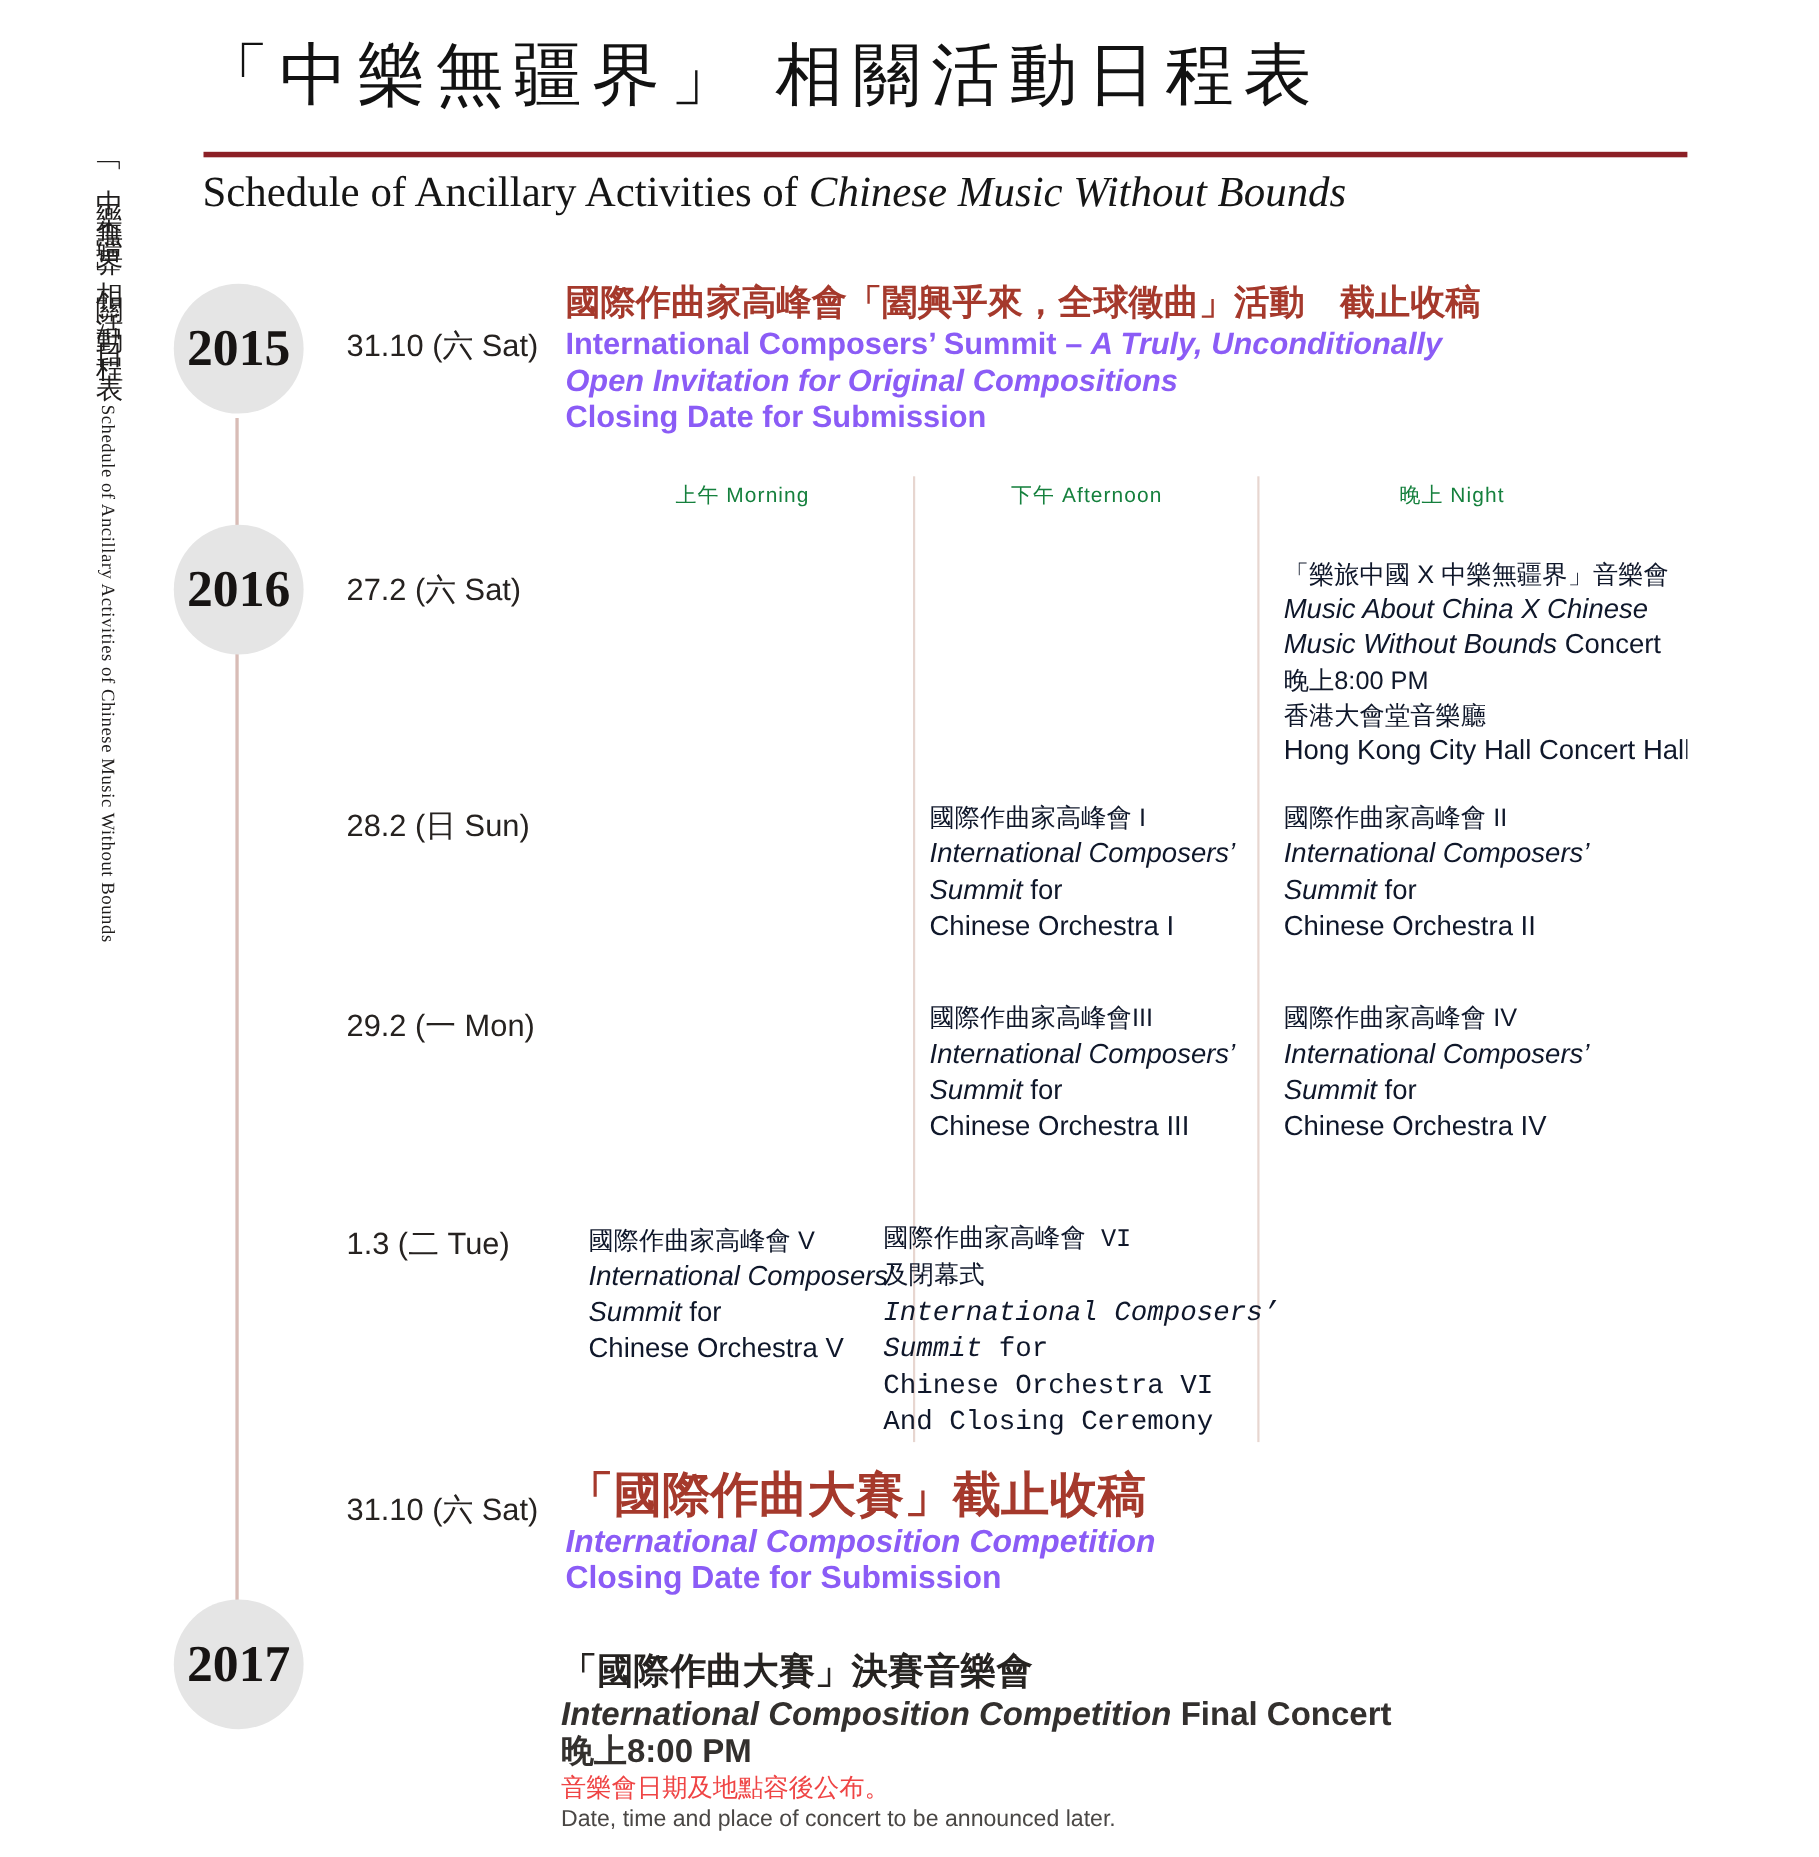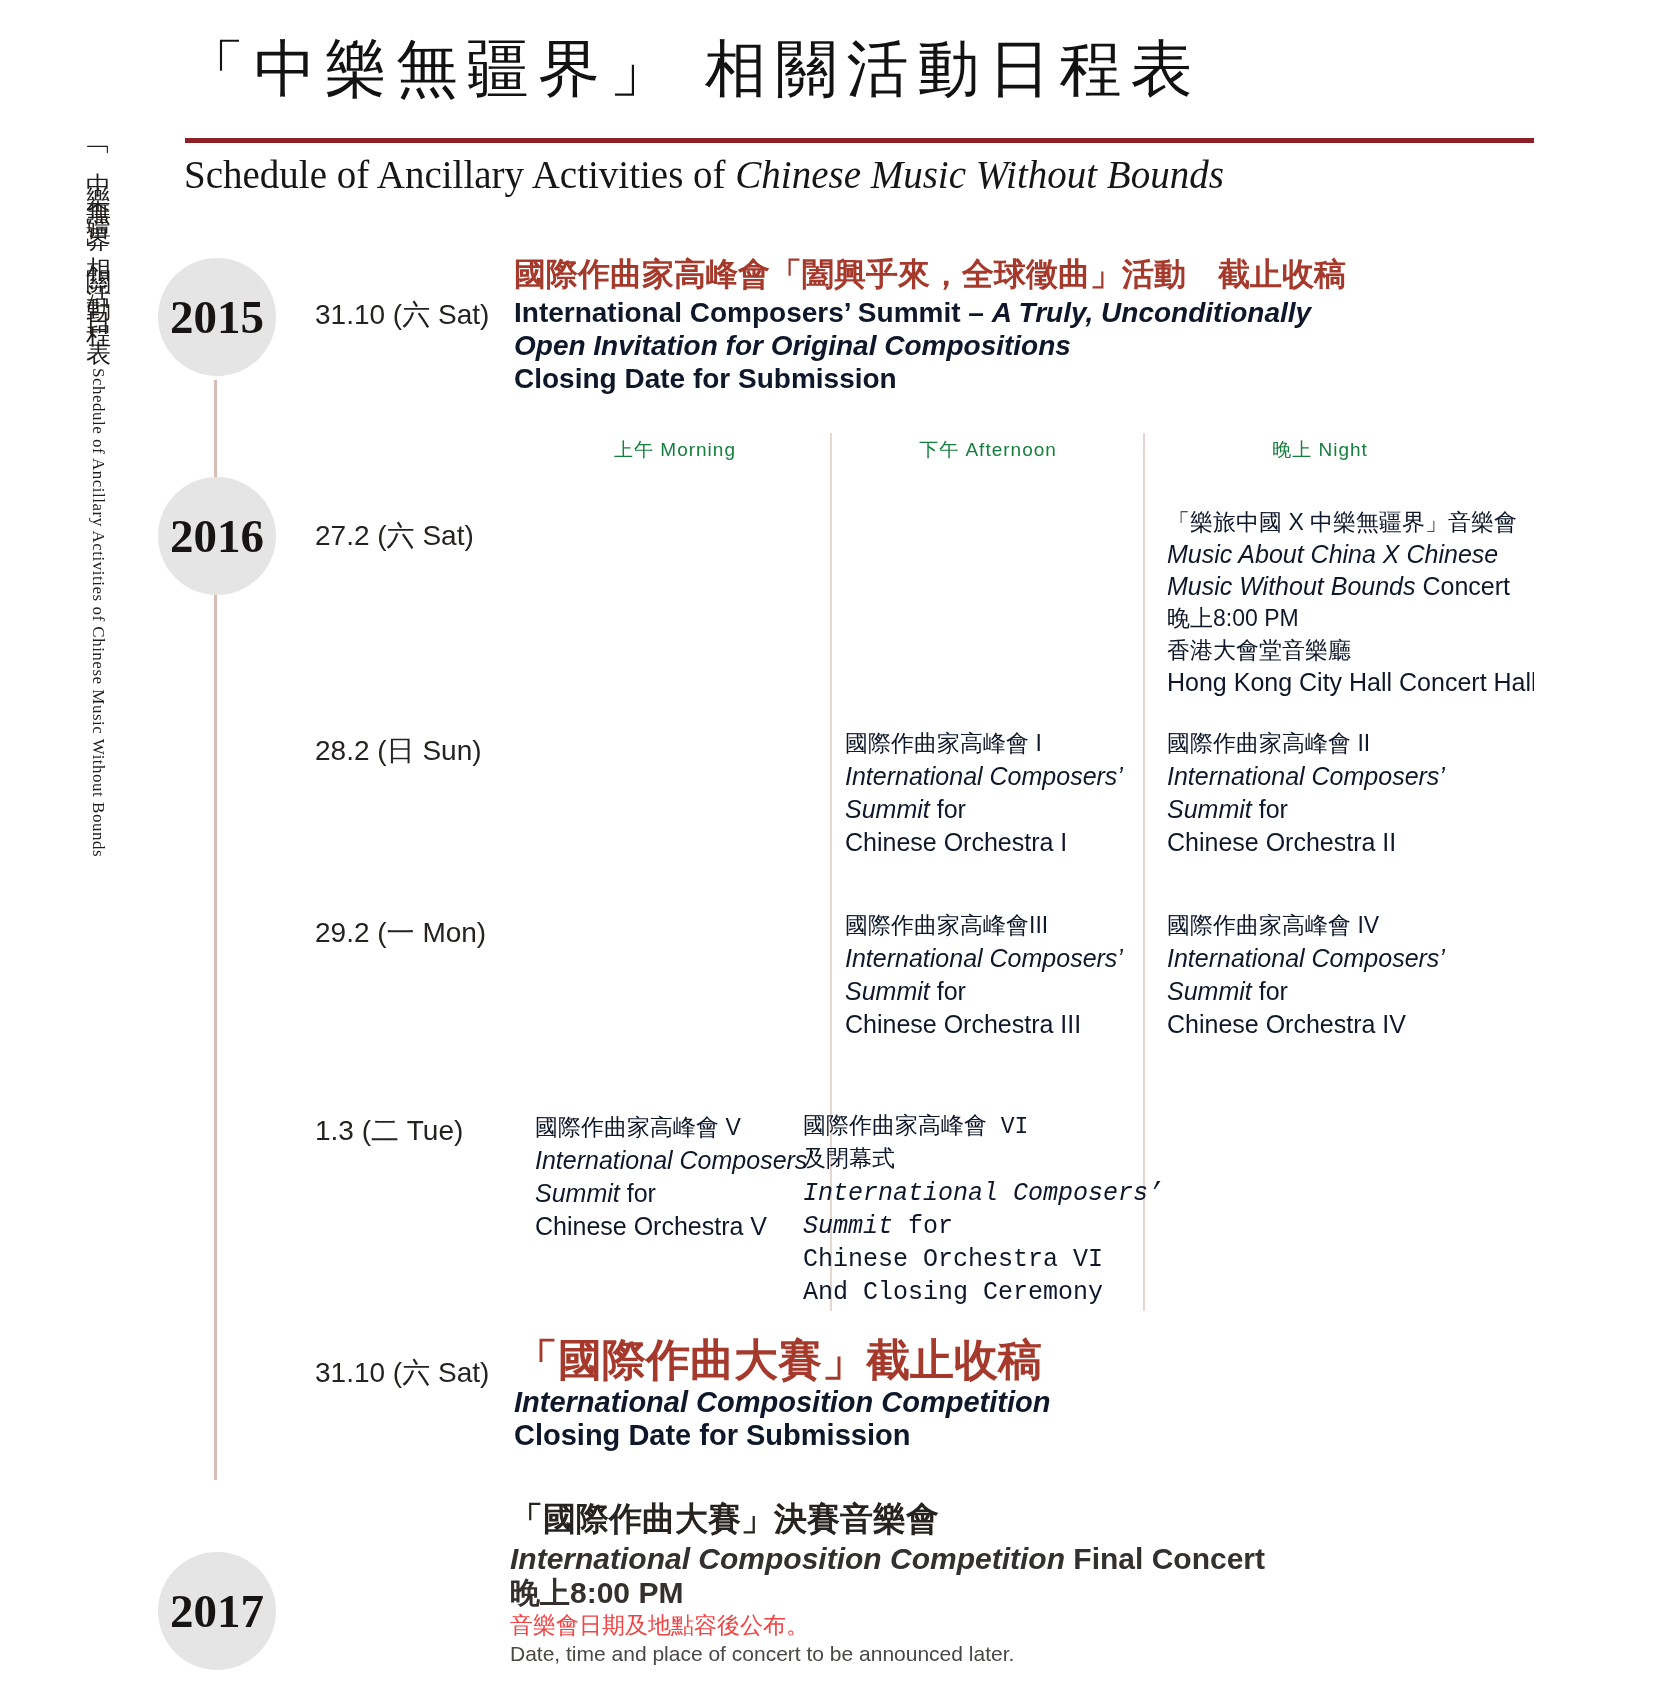--- a/index.html
+++ b/index.html
@@ -51,21 +51,21 @@
     position:absolute;left:315px;font-size:28px;line-height:34px;
     color:#262220;font-weight:500;white-space:nowrap;
   }
   
   .red-title{
     position:absolute;left:514px;font-size:32px;line-height:40px;font-weight:700;
     color:#a5392c;white-space:nowrap;
   }
   .red-lines{
     position:absolute;left:514px;font-size:28px;line-height:33px;font-weight:600;
-    color:#0f172a;white-space:nowrap;
+    color:#8b5cf6;white-space:nowrap;
   }
   .red-lines .it{font-style:italic;}
   #ev2016-title{font-size:44px;}
   #ev2016-lines{font-size:29px;font-weight:700;}
   
   .cell{position:absolute;font-size:25px;line-height:33px;color:#0f172a;white-space:nowrap;}
   .cell .zh{font-size:23px;}
   .cell .it{font-style:italic;}
   #cell-feb27-night{line-height:32px;}
   
@@ -87,21 +87,21 @@
   <div class="subtitle"><span>Schedule of Ancillary Activities of </span><span class="it">Chinese Music Without Bounds</span></div>
 
   <div class="sidebar">
     <span class="cjk">「中樂無疆界」相關活動日程表</span>
     <span class="en">Schedule of Ancillary Activities of Chinese Music Without Bounds</span>
   </div>
 
   <div class="timeline-line"></div>
   <div class="year-badge" style="top:258px;">2015</div>
   <div class="year-badge" style="top:477px;">2016</div>
-  <div class="year-badge" style="top:1552px;">2017</div>
+  <div class="year-badge" style="top:1454px;">2017</div>
 
   <div class="col-header" style="left:675px;">上午 Morning</div>
   <div class="col-header" style="left:988px;">下午 Afternoon</div>
   <div class="col-header" style="left:1320px;">晚上 Night</div>
   <div class="divider" style="left:830px;"></div>
   <div class="divider" style="left:1143px;"></div>
 
   <div class="date" style="top:298px;">31.10 (六 Sat)</div>
   <div class="red-title" style="top:254px;">國際作曲家高峰會「闔興乎來，全球徵曲」活動　截止收稿</div>
   <div class="red-lines" style="top:296px;">

